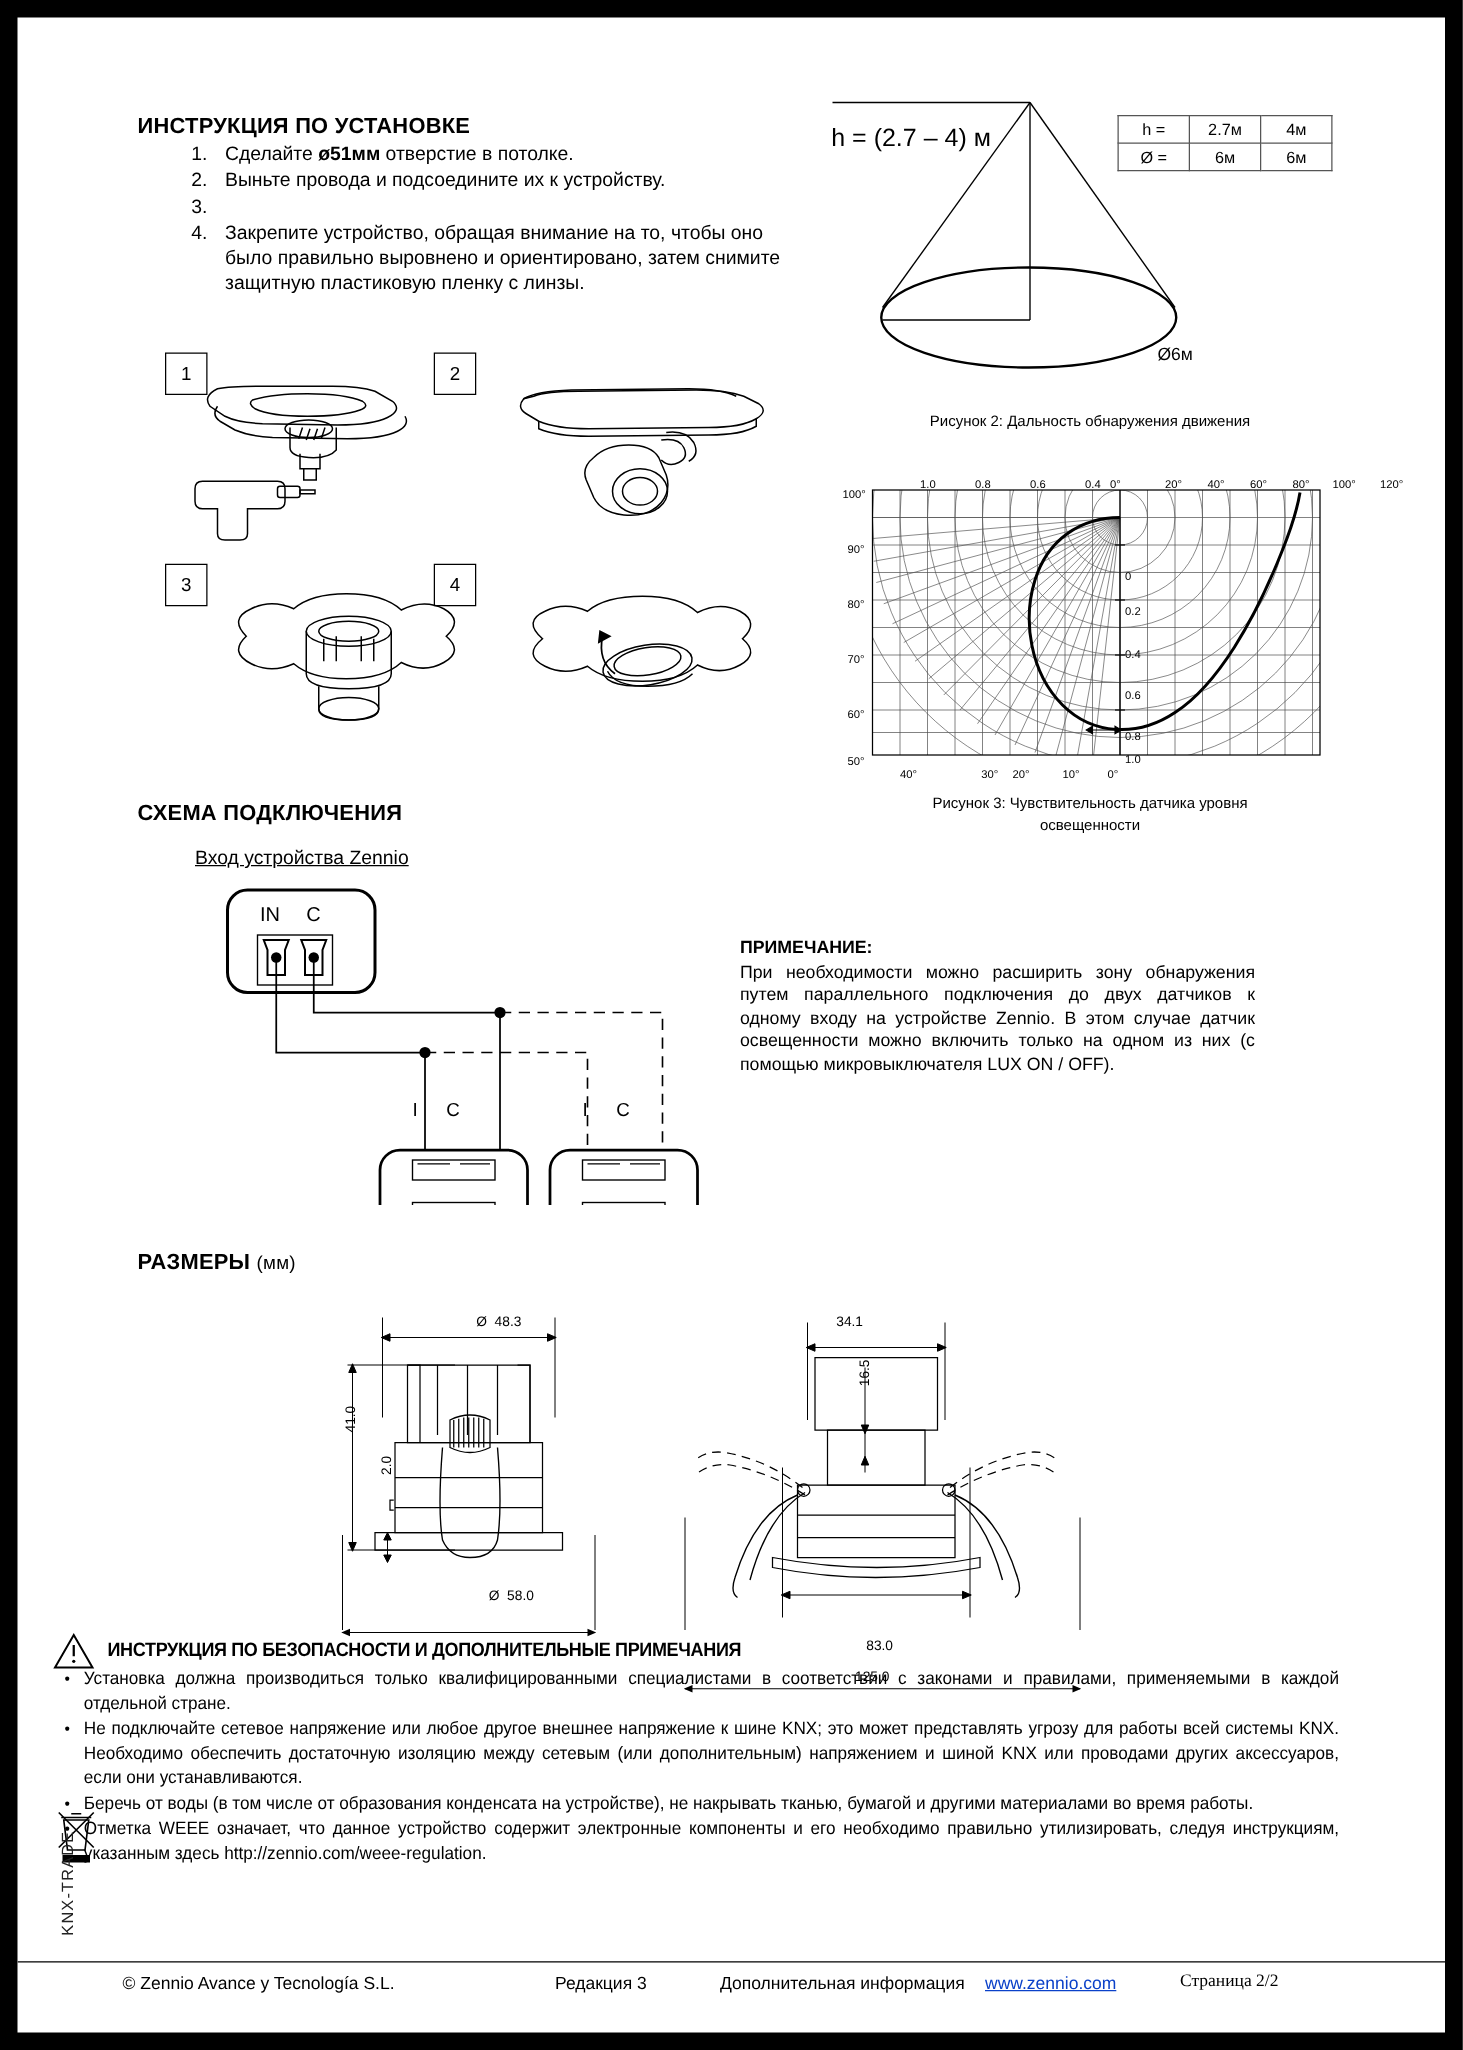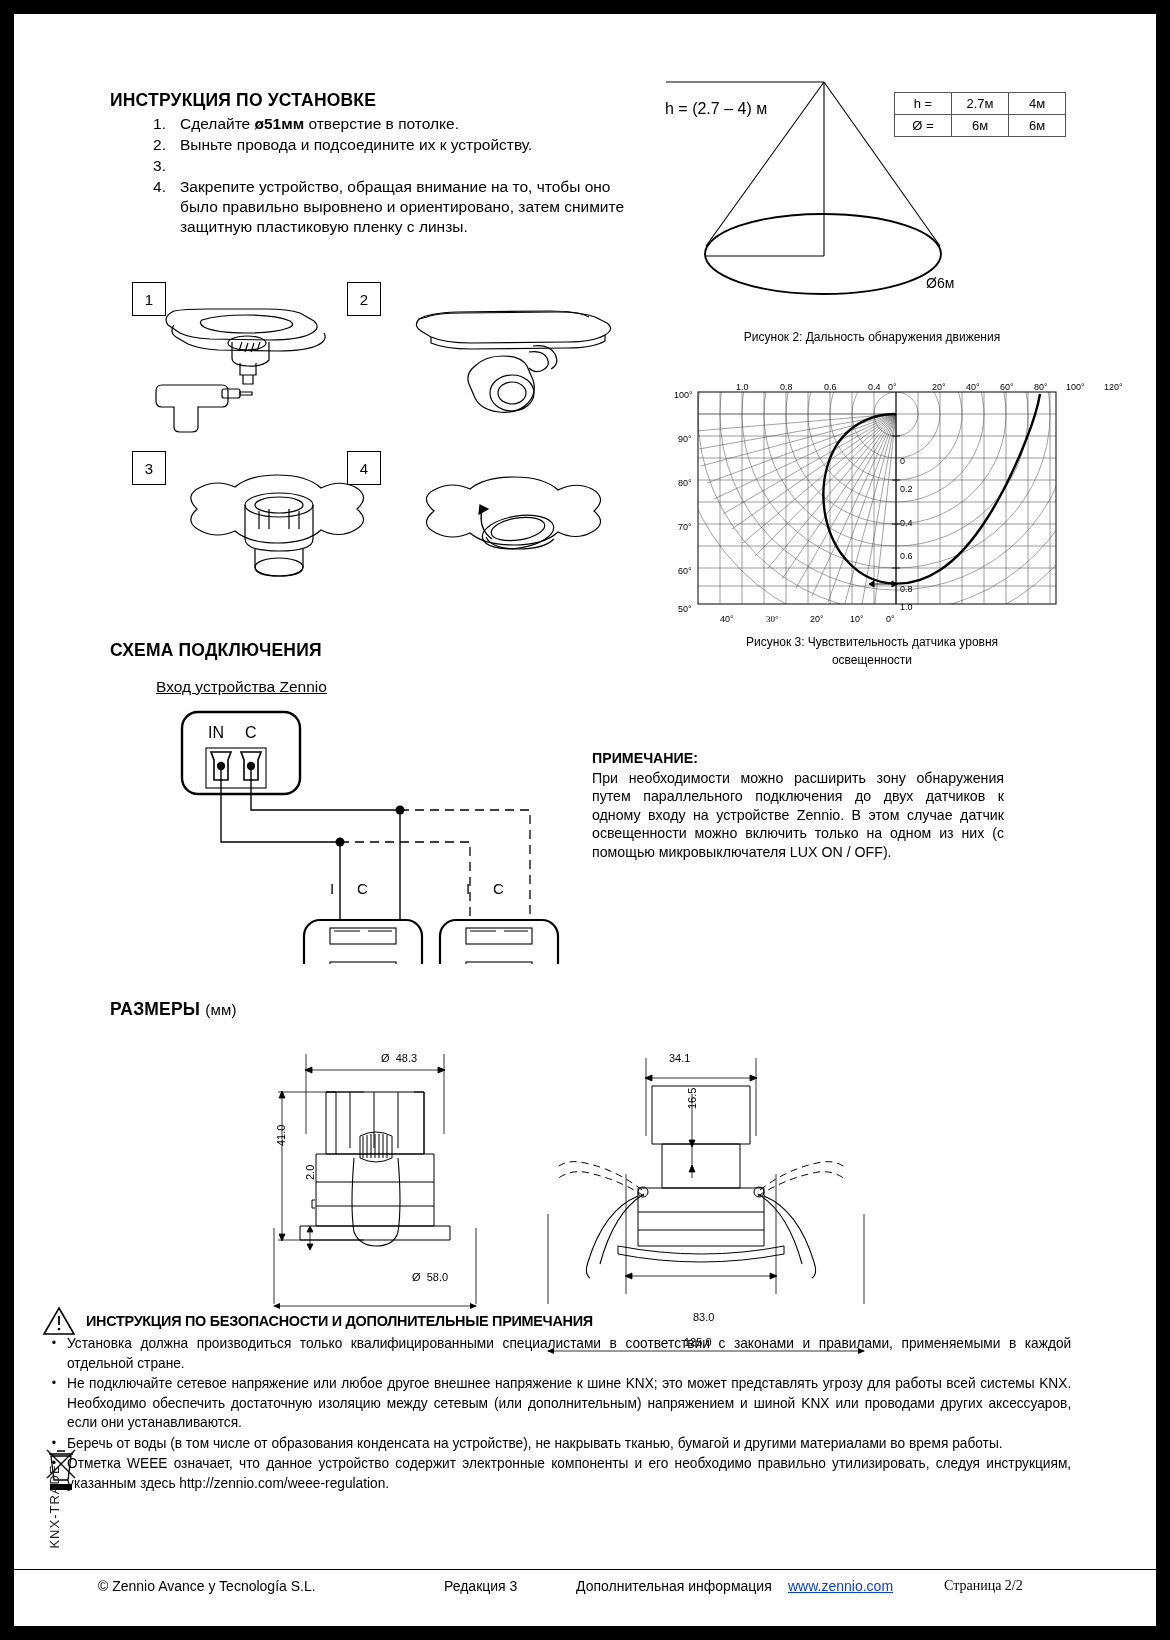--- a/index.html
+++ b/index.html
@@ -160,21 +160,21 @@
       <g class="ln" stroke-width="1.1">
         <line x1="4" y1="8" x2="162" y2="8"></line>
         <line x1="162" y1="8" x2="44" y2="172"></line>
         <line x1="162" y1="8" x2="278" y2="172"></line>
         <line x1="162" y1="8" x2="162" y2="182"></line>
         <line x1="162" y1="182" x2="44" y2="182"></line>
         <ellipse cx="161" cy="180" rx="118" ry="40" stroke-width="1.9"></ellipse>
       </g>
     </svg>
   </div>
-  <div class="t sm" style="left:651px;top:86px;font-size:16px;">h = (2.7 – 4) м</div>
+  <div class="t sm" style="left:651px;top:86px;font-size:20px;">h = (2.7 – 4) м</div>
   <div class="t sm" style="left:912px;top:261px;font-size:14px;">Ø6м</div>
 
   <table id="cone-table">
     <tbody>
           <tr>
       <td>h =</td>
       <td>2.7м</td>
       <td>4м</td>
     </tr>
     <tr>
@@ -291,21 +291,21 @@
   <div class="t xs" style="left:1090px;top:368px;">120°</div>
 
   <div class="t xs" style="left:660px;top:376px;">100°</div>
   <div class="t xs" style="left:664px;top:420px;">90°</div>
   <div class="t xs" style="left:664px;top:464px;">80°</div>
   <div class="t xs" style="left:664px;top:508px;">70°</div>
   <div class="t xs" style="left:664px;top:552px;">60°</div>
   <div class="t xs" style="left:664px;top:590px;">50°</div>
 
   <div class="t xs" style="left:706px;top:600px;">40°</div>
-  <div class="t xs" style="left:752px;top:600px;font-family:Liberation Serif, serif;">30°</div>
+  <div class="t xs" style="left:771px;top:600px;">30°</div>
   <div class="t xs" style="left:796px;top:600px;">20°</div>
   <div class="t xs" style="left:836px;top:600px;">10°</div>
   <div class="t xs" style="left:872px;top:600px;">0°</div>
 
   <div class="t xs" style="left:886px;top:442px;">0</div>
   <div class="t xs" style="left:886px;top:470px;">0.2</div>
   <div class="t xs" style="left:886px;top:504px;">0.4</div>
   <div class="t xs" style="left:886px;top:537px;">0.6</div>
   <div class="t xs" style="left:886px;top:570px;">0.8</div>
   <div class="t xs" style="left:886px;top:588px;">1.0</div>
@@ -417,21 +417,21 @@
         <path d="M99 92 l0 22 M103 91 l0 23 M107 90 l0 24 M111 90 l0 24 M115 90 l0 24 M119 90 l0 24 M123 91 l0 23"></path>
         <path d="M36 182 l150 0 l0 14 l-150 0z"></path>
         <path d="M90 114 q-4 50 0 74 q6 14 22 14 q18 0 22 -14 q4 -26 0 -74" stroke-width="1.1"></path>
         <path d="M51 156 l-3 0 l0 8 l3 0"></path>
       </g>
     </svg>
   </div>
   <div class="t tiny" style="left:367px;top:1038px;font-size:11px;">Ø  48.3</div>
   <div class="t tiny" style="left:261px;top:1132px;font-size:11px;transform:rotate(-90deg);transform-origin:left top;">41.0</div>
   <div class="t tiny" style="left:290px;top:1166px;font-size:11px;transform:rotate(-90deg);transform-origin:left top;">2.0</div>
-  <div class="t tiny" style="left:398px;top:1257px;font-size:11px;">Ø  58.0</div>
+  <div class="t tiny" style="left:377px;top:1257px;font-size:11px;">Ø  58.0</div>
 
   <div class="svgwrap" style="left:520px;top:1030px;">
     <svg width="400" height="260" viewBox="0 0 400 260">
       <g stroke="#000" fill="none" stroke-width=".8">
 
         <line x1="112" y1="14" x2="112" y2="92"></line>
         <line x1="222" y1="14" x2="222" y2="92"></line>
         <line x1="112" y1="34" x2="222" y2="34"></line>
         <path d="M118 31 l-7 3 l7 3z" fill="#000"></path>
         <path d="M216 31 l7 3 l-7 3z" fill="#000"></path>

